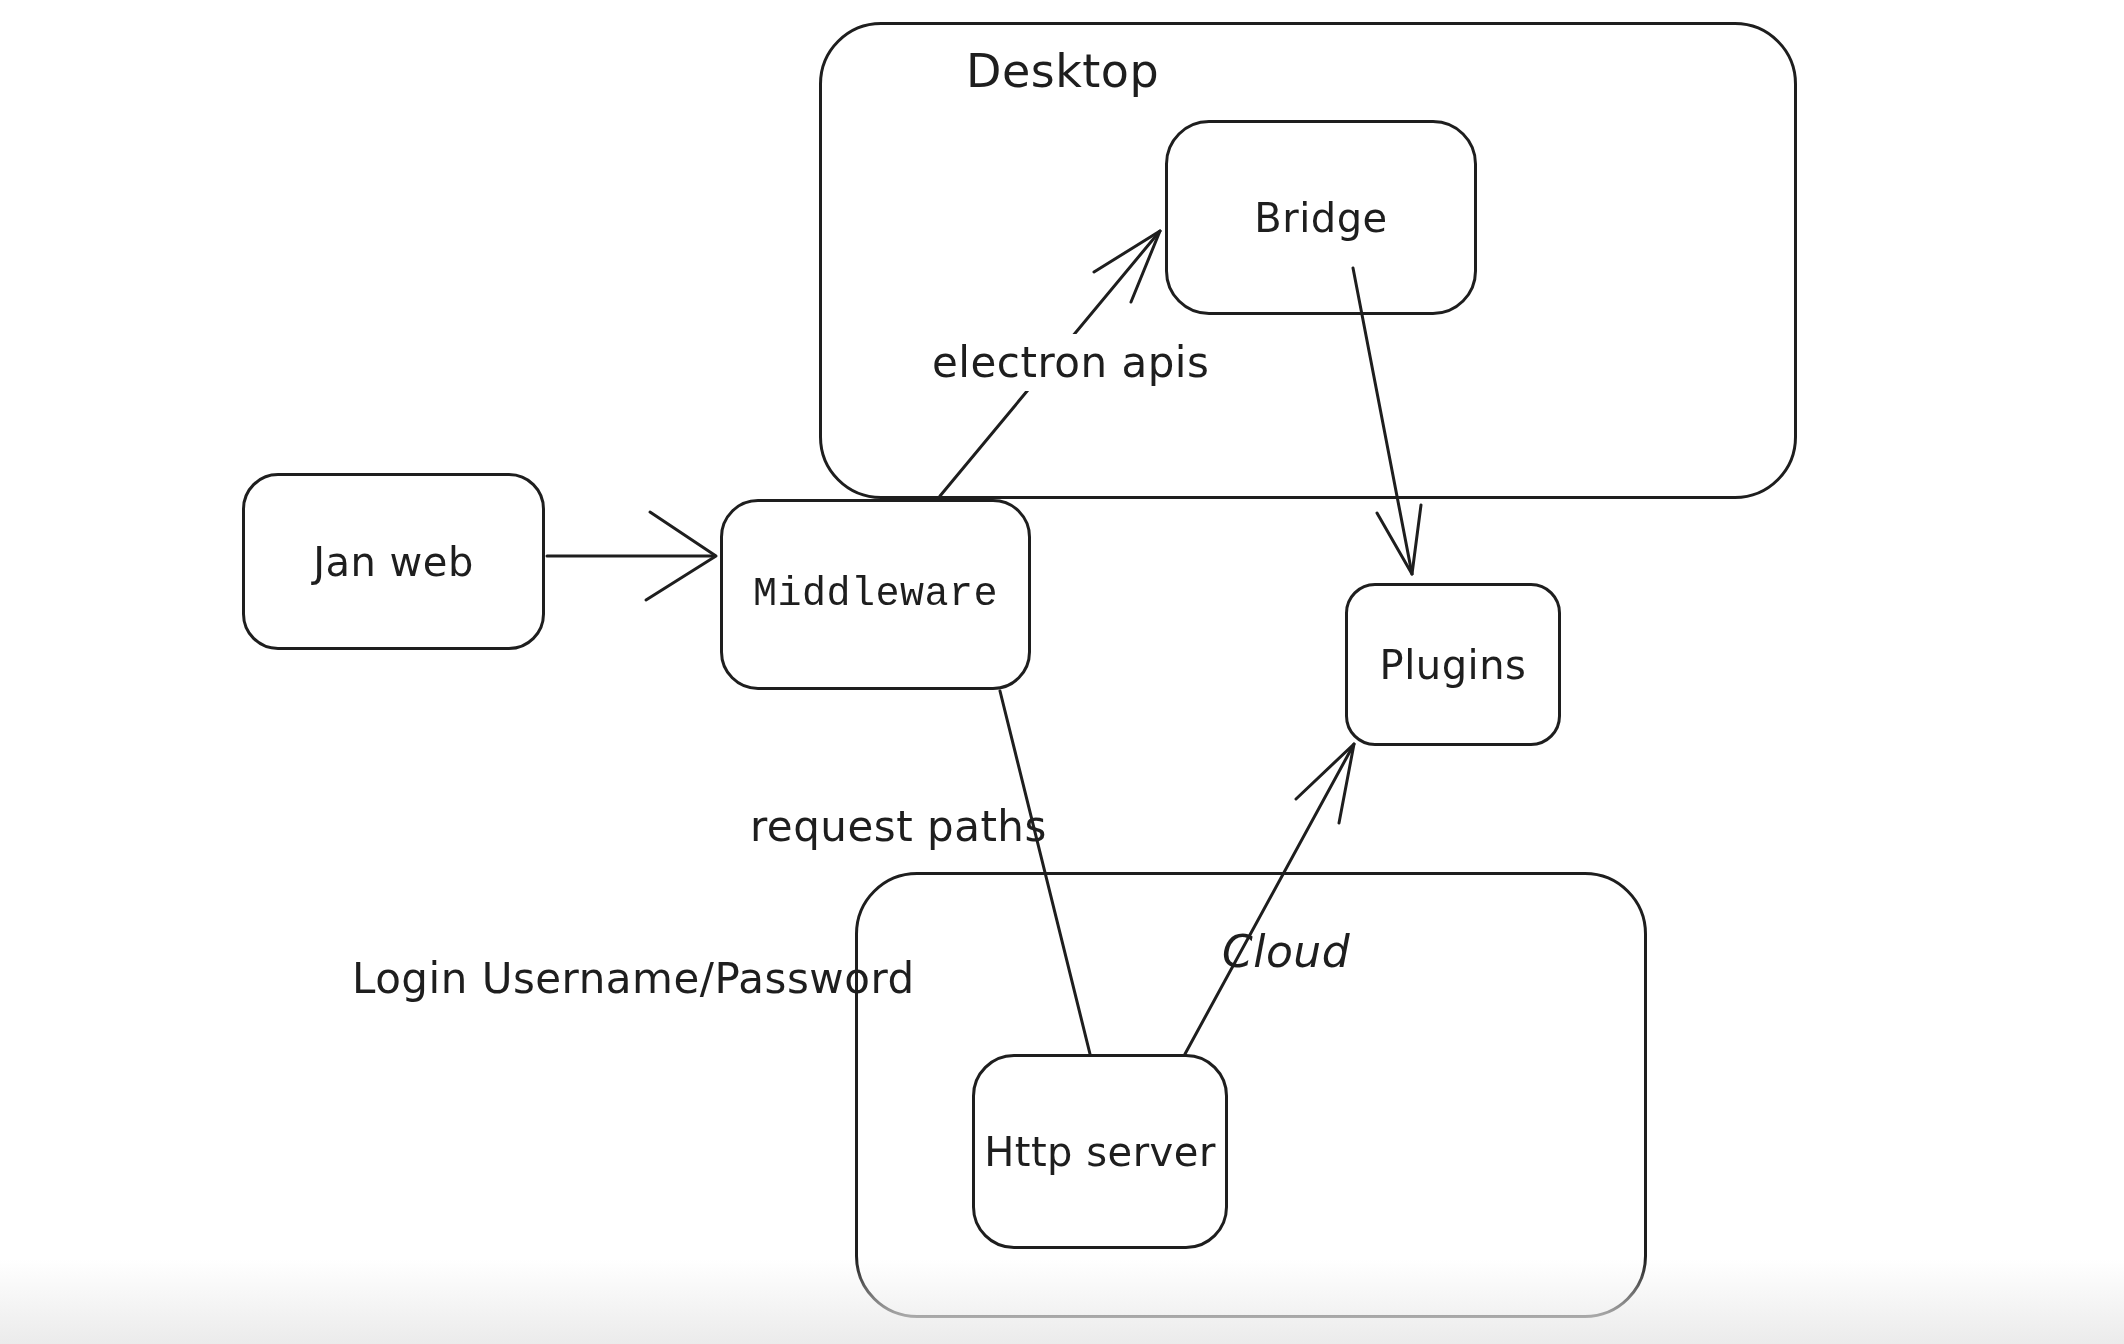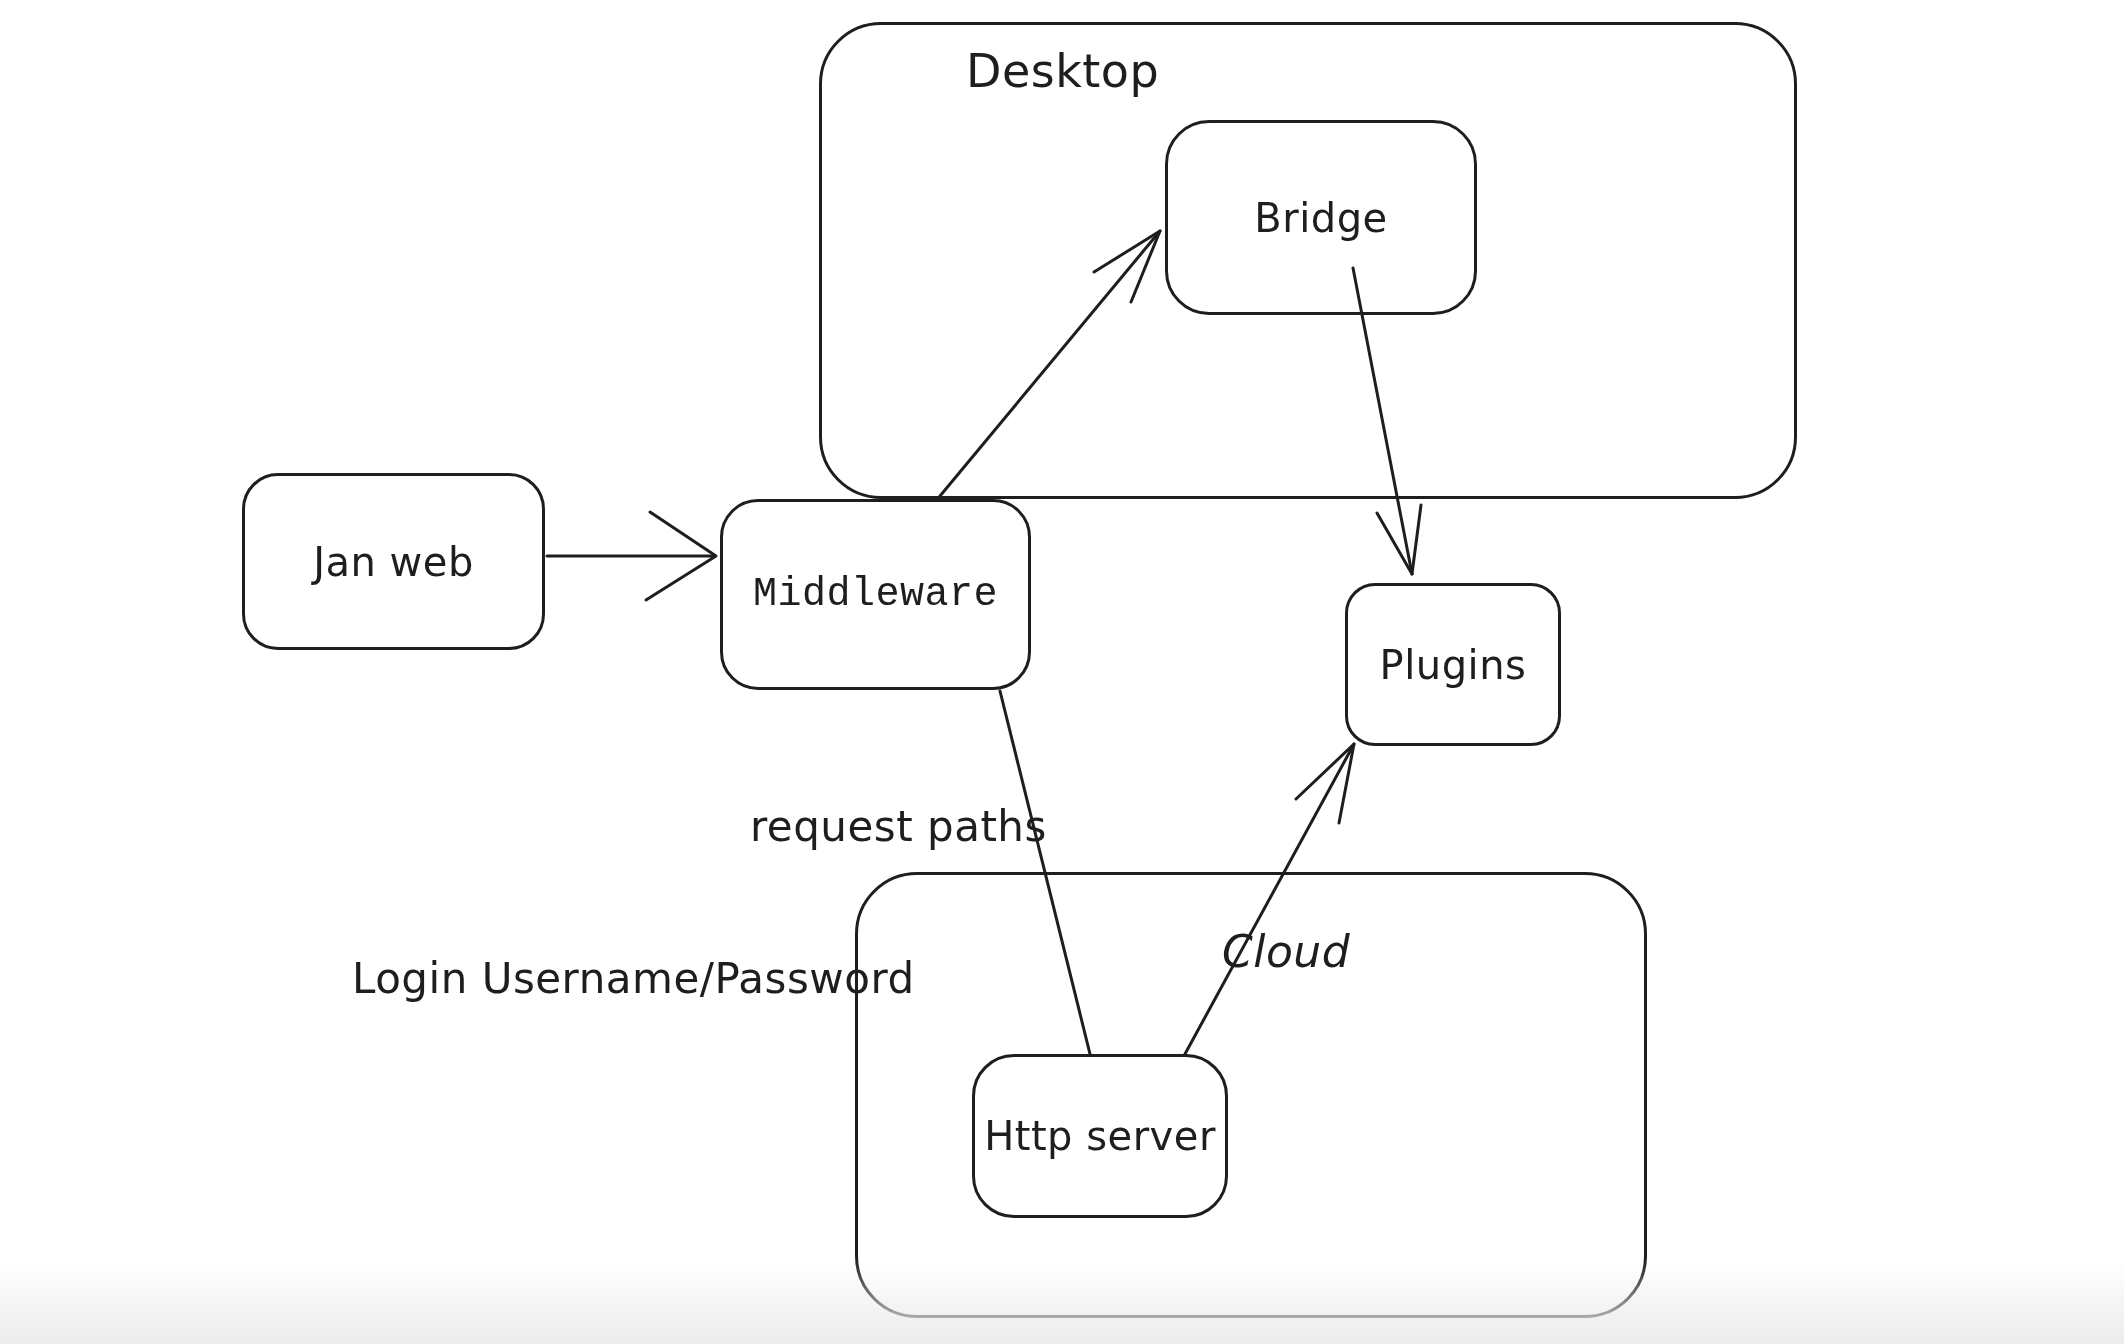--- a/index.html
+++ b/index.html
@@ -85,24 +85,25 @@
   </div>
 
   <div class="node" style="left:1165px;top:72px;width:312px;height:195px;border-radius:44px;margin-top:48px;">
     <span class="node-label">Bridge</span>
   </div>
 
   <div class="node" style="left:1345px;top:583px;width:216px;height:163px;border-radius:30px;">
     <span class="node-label">Plugins</span>
   </div>
 
-  <div class="node" style="left:972px;top:1054px;width:256px;height:164px;border-radius:42px;">
+  <div class="node" style="left:972px;top:1054px;width:256px;height:195px;border-radius:42px;">
     <span class="node-label">Http server</span>
   </div>
 
+  <div class="edge-label masked" style="left:922px;top:334px;">electron apis</div>
 
   <div class="edge-label" style="left:750px;top:802px;text-align:center;">request paths</div>
 
   <div class="annotation" style="left:352px;top:948px;">
     <div>Login Username/Password</div>
   </div>
 
   <div class="bottom-fade"></div>
 
 </div>

